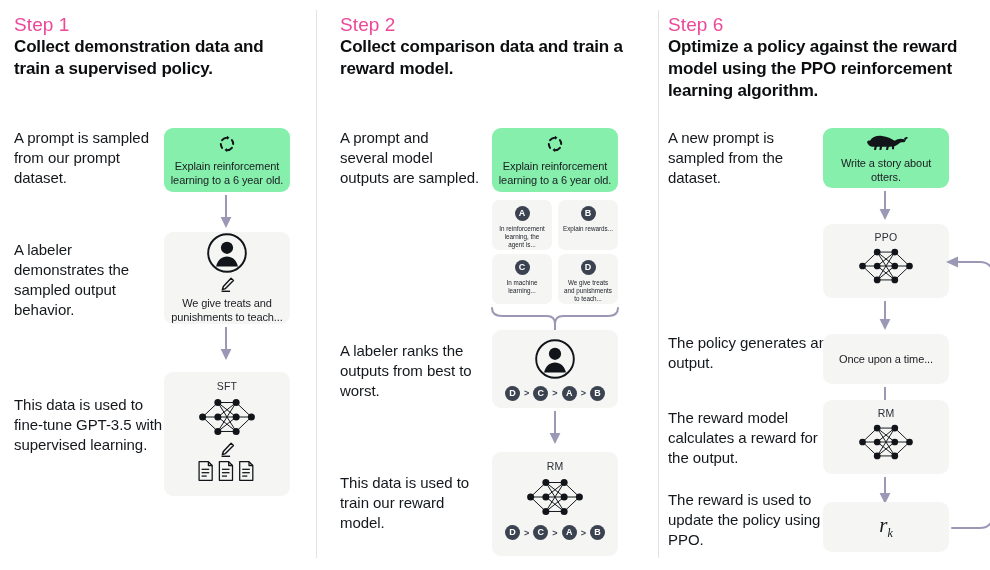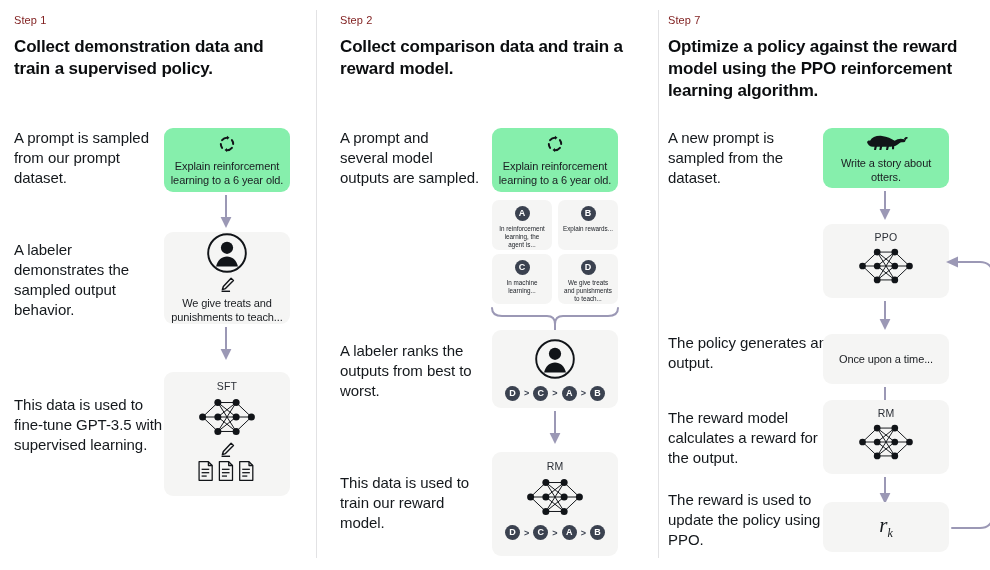--- a/index.html
+++ b/index.html
@@ -20,21 +20,21 @@
 
   .divider{
     position:absolute;top:10px;width:1px;height:548px;
     background:#e2e2e4;
   }
   .divider.d1{left:316px;}
   .divider.d2{left:658px;}
 
   .step-label{
     position:absolute;
-    font-size:11px;color:#7f1d1d;letter-spacing:.1px;
+    font-size:19px;color:#ec4899;letter-spacing:.1px;
   }
   .step-title{
     position:absolute;
     font-size:17px;line-height:22px;font-weight:bold;color:#0b0d0f;
     letter-spacing:-.15px;
   }
   .caption{
     position:absolute;
     font-size:15px;line-height:20px;color:#14181c;letter-spacing:-.05px;
   }
@@ -330,21 +330,21 @@
         <span class="gt">&gt;</span>
         <span class="pill">A</span>
         <span class="gt">&gt;</span>
         <span class="pill">B</span>
       </div>
     </div>
   </div>
 
   <div class="col col-3">
 
-    <div class="step-label" style="left:8px;top:14px;">Step 7</div>
+    <div class="step-label" style="left:8px;top:14px;">Step 6</div>
     <div class="step-title" style="left:8px;top:36px;width:300px;">Optimize a policy against the reward model using the PPO reinforcement learning algorithm.</div>
 
     <div class="caption" style="left:8px;top:128px;width:150px;">A new prompt is sampled from the dataset.</div>
     <div class="caption" style="left:8px;top:333px;width:160px;">The policy generates an output.</div>
     <div class="caption" style="left:8px;top:408px;width:160px;">The reward model calculates a reward for the output.</div>
     <div class="caption" style="left:8px;top:490px;width:160px;">The reward is used to update the policy using PPO.</div>
 
     <div class="card green" style="left:163px;top:128px;width:126px;height:60px;">
       <span style="margin-bottom:4px;">
         <svg width="44" height="20" viewBox="0 0 66 30">

